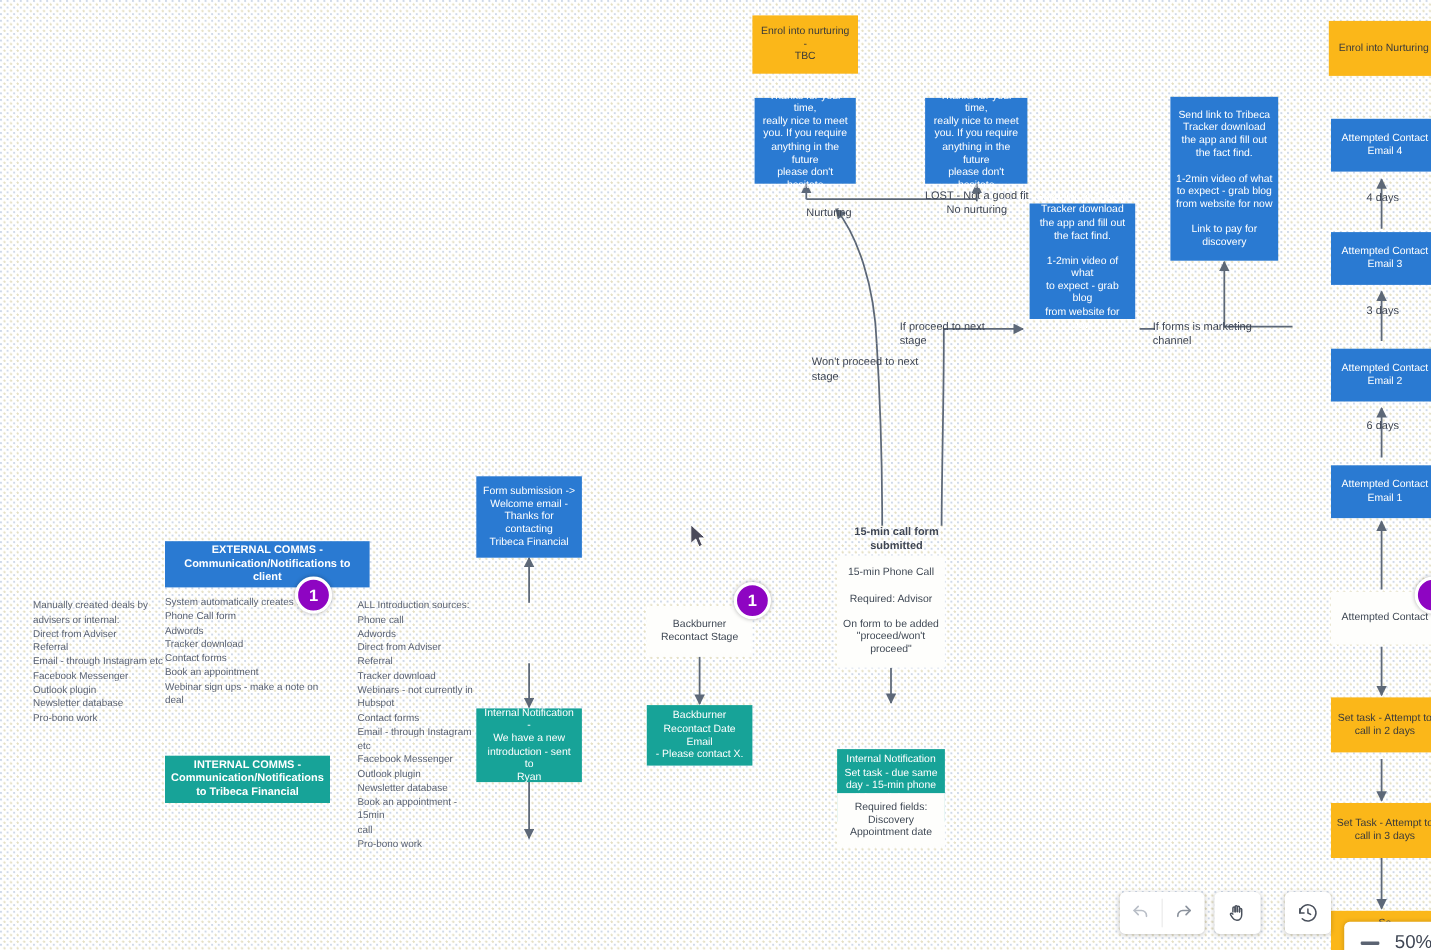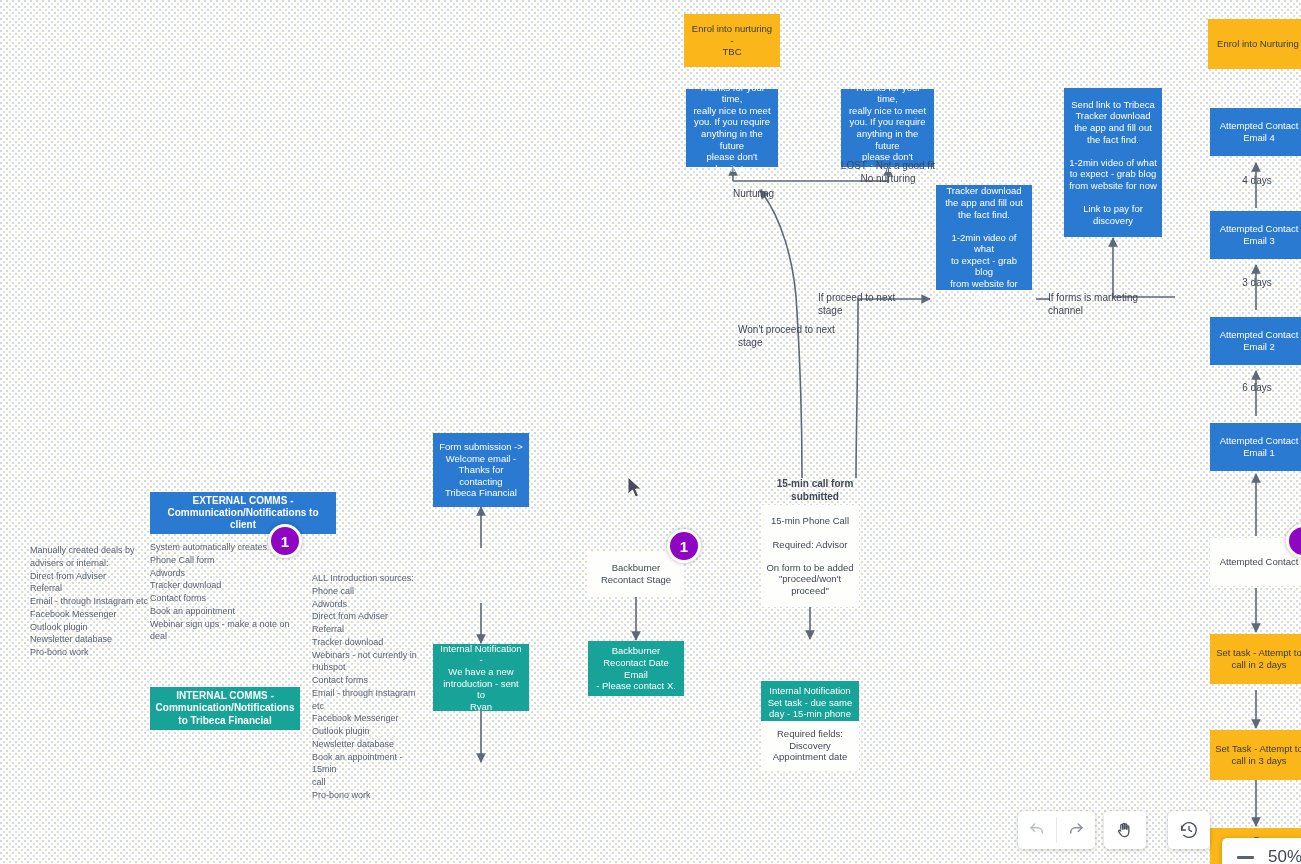--- a/index.html
+++ b/index.html
@@ -158,21 +158,21 @@
 Newsletter database
 Pro-bono work</div>
   <div class="notes" style="left:150px; top:541px; width:140px;">System automatically creates deal:
 Phone Call form
 Adwords
 Tracker download
 Contact forms
 Book an appointment
 Webinar sign ups - make a note on
 deal</div>
-  <div class="notes" style="left:312px; top:544px; width:110px;margin-top:28px;">ALL Introduction sources:
+  <div class="notes" style="left:325px; top:544px; width:110px;">ALL Introduction sources:
 Phone call
 Adwords
 Direct from Adviser
 Referral
 Tracker download
 Webinars - not currently in
 Hubspot
 Contact forms
 Email - through Instagram etc
 Facebook Messenger
@@ -275,21 +275,21 @@
 call in 2 days</div>
 
   <div class="node amber" style="left:1210px; top:730px; width:98px; height:50px; font-size:9.5px;">Set Task - Attempt to
 call in 3 days</div>
 
   <div class="node amber" style="left:1210px; top:828px; width:98px; height:45px; font-size:9.5px; align-items:flex-start;">Se
 call in 5 days</div>
 
   <div class="flabel" style="left:733px; top:188px; width:56px; text-align:left;">Nurturing</div>
 
-  <div class="flabel" style="left:832px; top:160px; width:112px;">LOST - Not a good fit
+  <div class="flabel" style="left:832px; top:173px; width:112px;">LOST - Not a good fit
 No nurturing</div>
 
   <div class="flabel" style="left:818px; top:292px; width:96px; text-align:left;">If proceed to next stage</div>
 
   <div class="flabel" style="left:738px; top:324px; width:118px; text-align:left;">Won't proceed to next stage</div>
 
   <div class="flabel" style="left:1048px; top:292px; width:126px; text-align:left;">If forms is marketing channel</div>
 
   <div class="flabel bold-label" style="left:755px; top:478px; width:120px;">15-min call form submitted</div>
 

